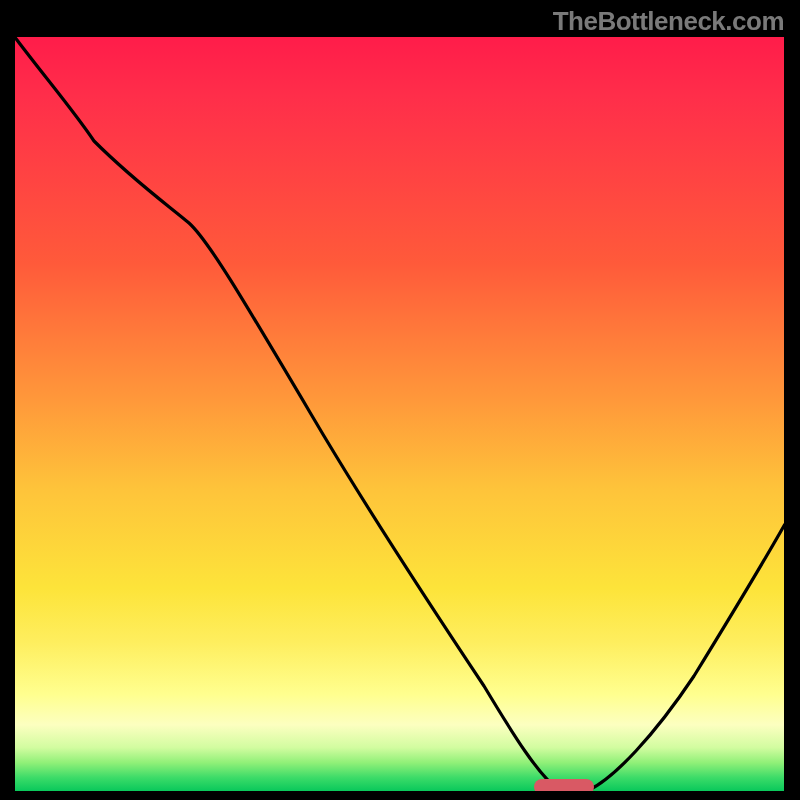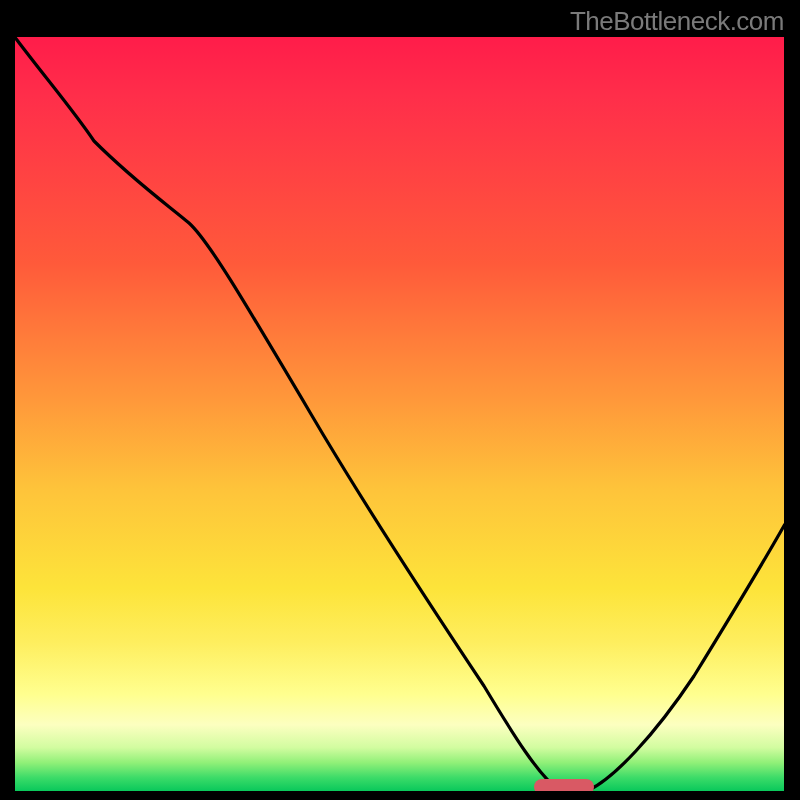--- a/index.html
+++ b/index.html
@@ -55,21 +55,21 @@
     width: 100%; height: 100%;
     pointer-events: none;
   }
   .attribution {
     position: absolute;
     right: 16px;
     top: 6px;
     font-family: Arial, Helvetica, sans-serif;
     font-size: 26px;
     color: #7a7a7a;
-    font-weight: 400;
+    font-weight: 700;
     letter-spacing: -0.5px;
   }
   .marker {
     position: absolute;
     width: 60px;
     height: 16px;
     background: #d95964;
     border-radius: 8px;
   }
 </style>

